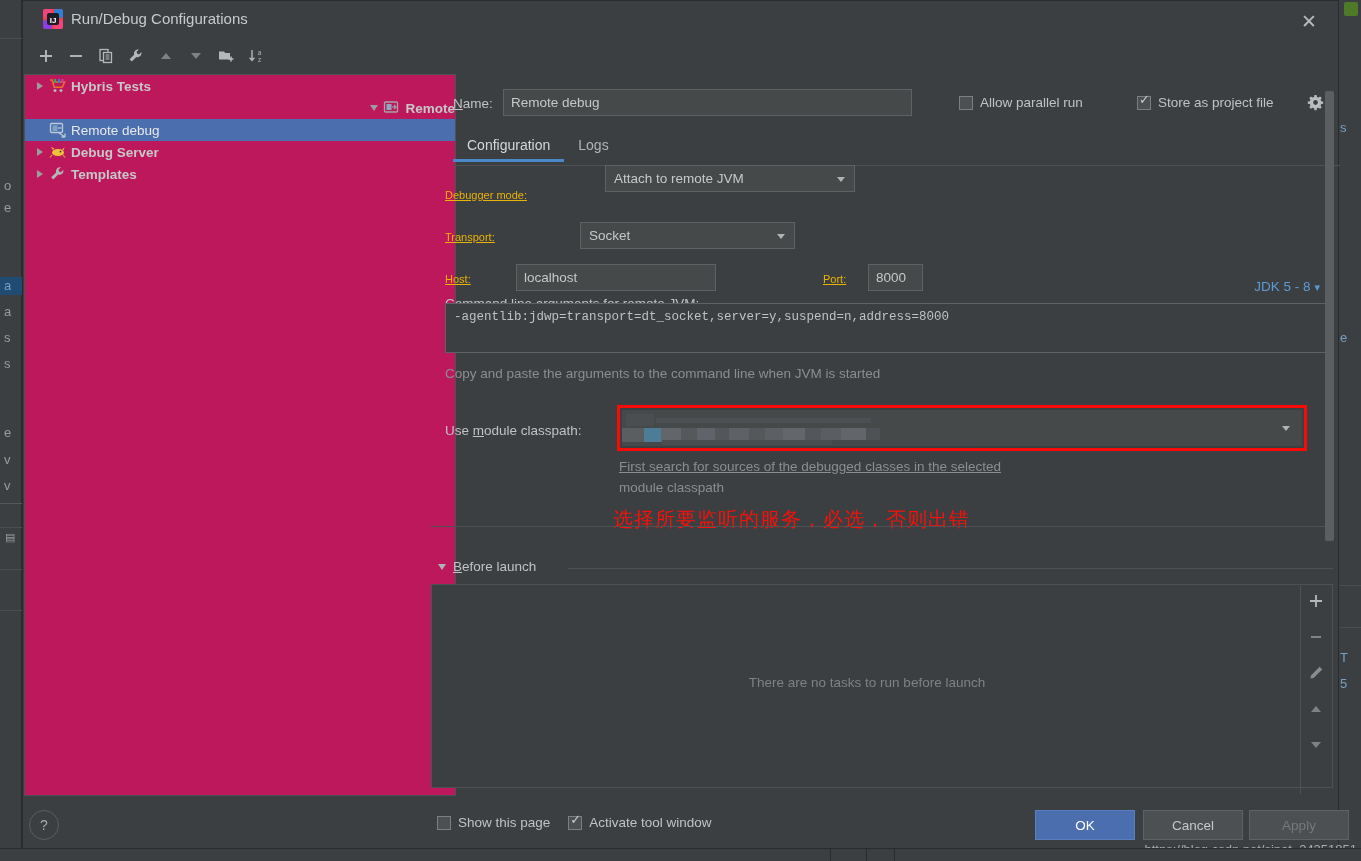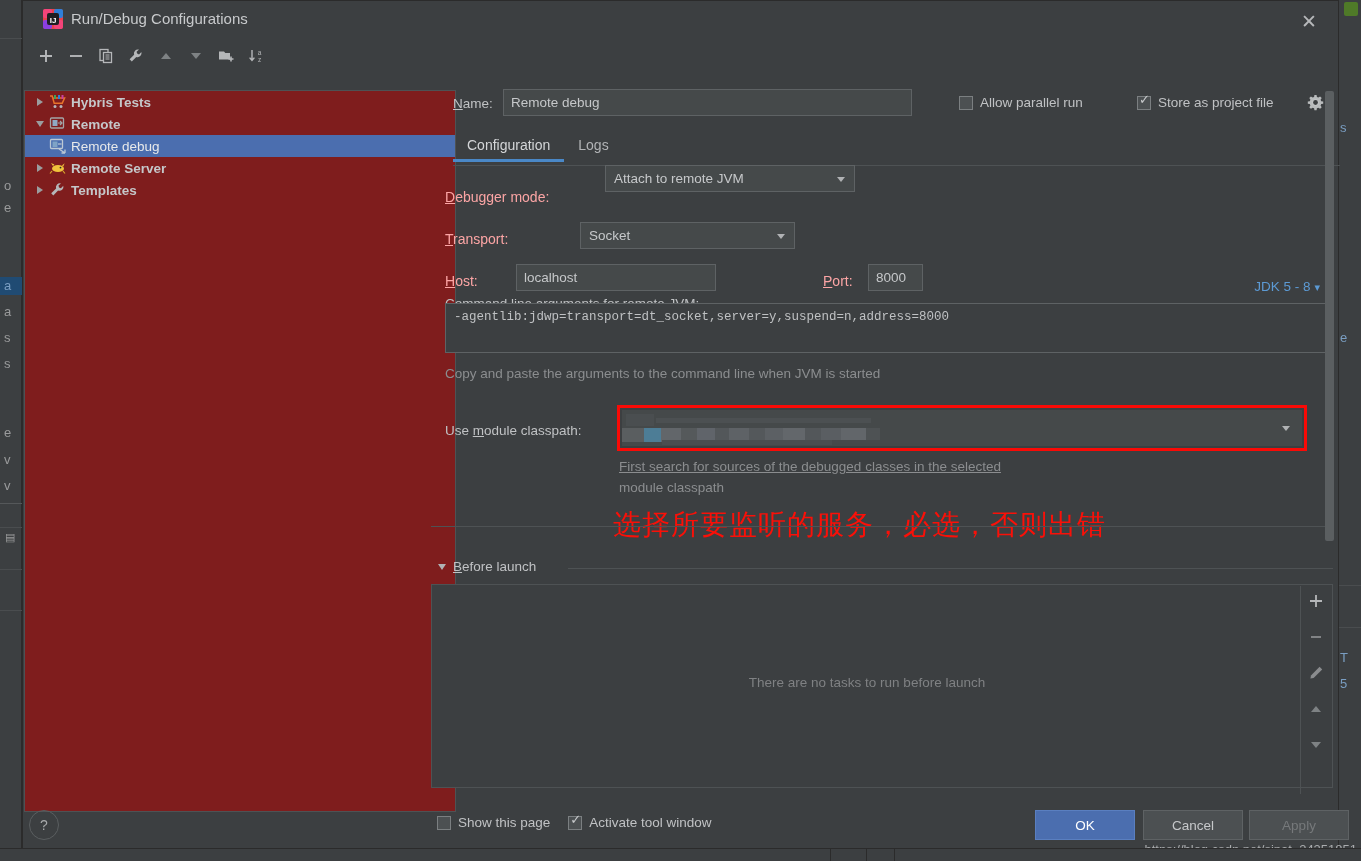--- a/index.html
+++ b/index.html
@@ -62,22 +62,22 @@
   
   .tree-toolbar {
     position: absolute; left: 8px; top: 40px; width: 400px; height: 30px;
     display: flex; align-items: center; gap: 0px;
   }
   .tb-btn {
     width: 30px; height: 28px; display: flex; align-items: center; justify-content: center;
     cursor: pointer; color: #a9abad;
   }
   .tree-panel {
-    position: absolute; left: 1px; top: 89px; width: 432px; height: 722px;
-    background: #7f1d1d; border: 1px solid #4e5254; box-sizing: border-box;
+    position: absolute; left: 1px; top: 73px; width: 432px; height: 722px;
+    background: #be185d; border: 1px solid #4e5254; box-sizing: border-box;
   }
   .tree-row {
     position: relative; height: 22px; display: flex; align-items: center;
     font-size: 13.5px; color: #c5c7c9; cursor: pointer; padding-left: 4px;
   }
   .tree-row.bold { font-weight: bold; }
   .tree-row.selected { background: #4b6eaf; color: #e8e9ea; }
   .tw {
     width: 18px; height: 18px; display: flex; align-items: center; justify-content: center;
     flex: none;
@@ -129,21 +129,21 @@
     content: ""; position: absolute; left: 0; right: 0; bottom: 0; height: 3px;
     background: #4a88c7;
   }
   .tab-underline {
     position: absolute; left: 30px; top: 124px; width: 887px; height: 1px; background: #4e5254;
   }
 
   .panel-body { position: absolute; left: 0; top: 0; right: 0; bottom: 0; }
 
   .frow { position: absolute; display: flex; align-items: center; }
-  .flabel { font-size: 14px; color: #fca5a5; }
+  .flabel { font-size: 11px; color: #eab308; text-decoration: underline; }
 
   .combo {
     height: 27px; box-sizing: border-box;
     background: #45494a; border: 1px solid #5e6264;
     display: flex; align-items: center; cursor: pointer;
     color: #c6c8ca; font-size: 13.5px; padding-left: 8px; position: relative;
   }
   .combo .arrow {
     position: absolute; right: 9px; top: 50%; margin-top: -2px;
     border-top: 5px solid #b0b2b4;
@@ -184,21 +184,21 @@
     border-top: 5px solid #b0b2b4;
     border-left: 4px solid transparent; border-right: 4px solid transparent;
   }
   .blurline { position: absolute; background: #4e5254; }
 
   .mcp-hint1 { position: absolute; left: 196px; top: 418px; font-size: 13.5px; color: #8b8d8f; text-decoration: underline; }
   .mcp-hint2 { position: absolute; left: 196px; top: 439px; font-size: 13.5px; color: #8b8d8f; }
 
   .zh-annot {
     position: absolute; left: 190px; top: 465px;
-    font-size: 28px; color: #fa1008; white-space: nowrap;
+    font-size: 20px; color: #fa1008; white-space: nowrap;
     font-family: "DejaVu Sans", sans-serif; letter-spacing: 1px;
   }
 
   .sep-line { position: absolute; left: 8px; top: 485px; width: 900px; height: 1px; background: #4e5254; }
 
   
   .bl-header { position: absolute; left: 12px; top: 518px; display: flex; align-items: center; justify-content: flex-end; }
   .bl-tw {
     width: 14px; height: 14px; display: flex; align-items: center; justify-content: center;
   }
@@ -367,21 +367,21 @@
             <rect x="5" y="1" width="2" height="4" fill="#3ea35a"></rect>
             <rect x="9" y="1" width="2" height="4" fill="#2f7fd8"></rect>
             <rect x="12.5" y="1" width="2" height="4" fill="#c83fa0"></rect>
             <circle cx="6" cy="12.4" r="1.5" fill="#b5b7b9"></circle>
             <circle cx="12" cy="12.4" r="1.5" fill="#b5b7b9"></circle>
           </svg>
         </span>
         <span>Hybris Tests</span>
       </div>
 
-      <div class="tree-row bold" style="padding-left:6px;">
+      <div class="tree-row bold" style="padding-left:6px;justify-content:flex-end;">
         <span class="tw expanded"></span>
         <span class="tree-ico">
           <svg width="17" height="15" viewBox="0 0 17 15">
             <rect x="1.5" y="2" width="13" height="10" rx="1" fill="none" stroke="#a3a5a7" stroke-width="1.3"></rect>
             <rect x="3.5" y="4" width="5" height="6" fill="#8fa9c4"></rect>
             <path d="M9 7 H13 M11 5 L13 7 L11 9" stroke="#a3a5a7" stroke-width="1.2" fill="none"></path>
           </svg>
         </span>
         <span>Remote</span>
       </div>
@@ -402,21 +402,21 @@
         <span class="tw collapsed"></span>
         <span class="tree-ico">
           <svg width="17" height="15" viewBox="0 0 17 15">
             <ellipse cx="9" cy="8.5" rx="6" ry="3.6" fill="#f0c33c"></ellipse>
             <path d="M4 6 L2 3 L5.4 4.6z" fill="#f0c33c"></path>
             <path d="M13 5.5 L15.6 3.2 L14.3 6.6z" fill="#f0c33c"></path>
             <circle cx="11.5" cy="7.6" r="0.9" fill="#2b2b2b"></circle>
             <path d="M3 11 L1 13.5 M14 11 L16 13.5" stroke="#d8a82c" stroke-width="1.2"></path>
           </svg>
         </span>
-        <span>Remote Server</span>
+        <span>Debug Server</span>
       </div>
 
       <div class="tree-row bold" style="padding-left:6px;">
         <span class="tw collapsed"></span>
         <span class="tree-ico">
           <svg width="17" height="15" viewBox="0 0 17 15">
             <path d="M12 1.4a4 4 0 0 0-4.9 5.1L2.2 11.3l2.1 2.1 4.8-4.8A4 4 0 0 0 14.3 3.8L11.9 6.2 10 5.4 9.5 3.5z" fill="#b5b7b9"></path>
           </svg>
         </span>
         <span>Templates</span>

